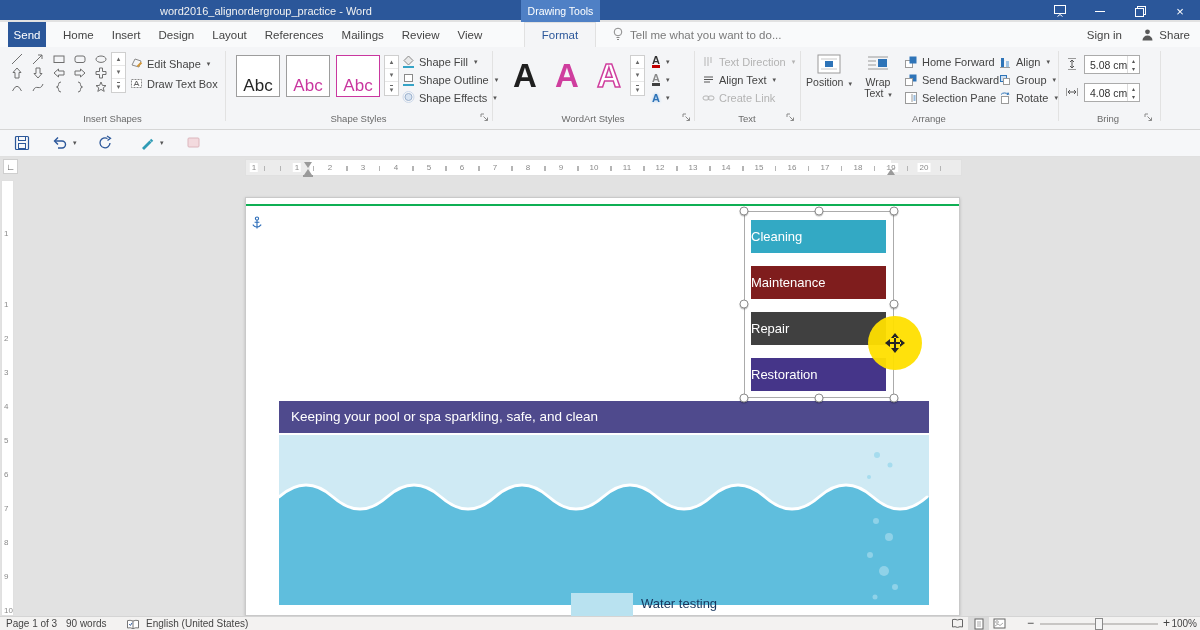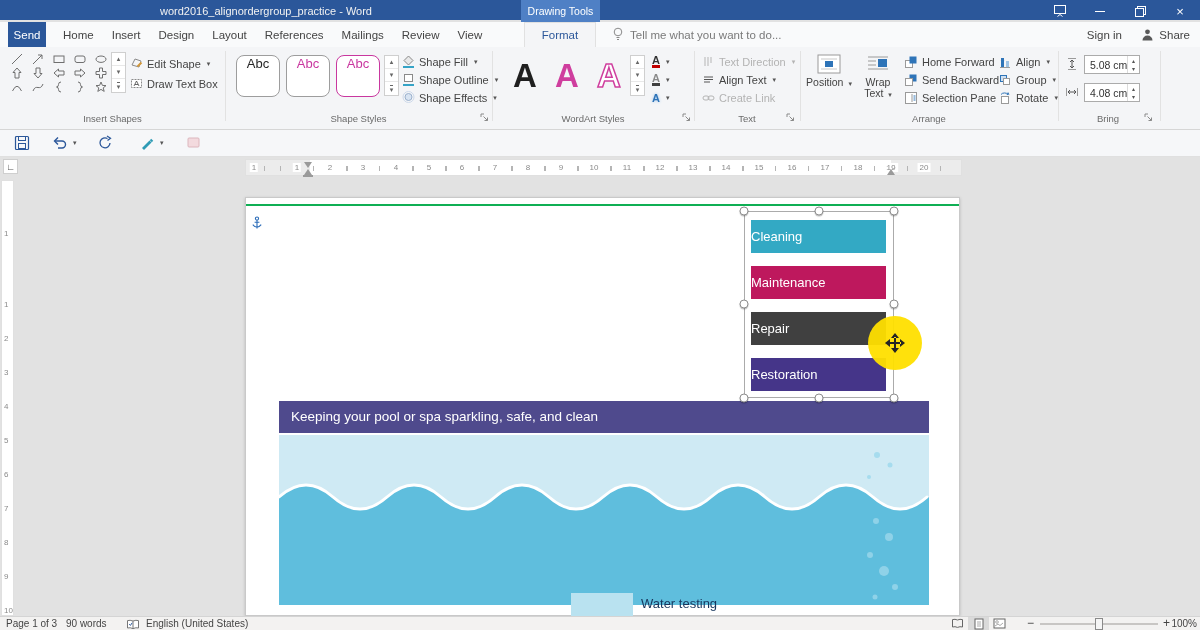--- a/index.html
+++ b/index.html
@@ -39,22 +39,22 @@
   .rbtn-s{position:absolute;display:flex;align-items:center;gap:4px;height:17px;font-size:11px;color:#444;white-space:nowrap}
   .car{font-size:7px;color:#555;margin-left:2px}
   .dis,.dis .car{color:#b3b3b3}
   .shape-row{display:flex}
   .shape-cell{width:21px;height:14px;display:flex;align-items:center;justify-content:center}
   .gal{position:absolute;display:flex;flex-direction:column;border:1px solid #cfcfcf;background:#fff}
   .gal>div{width:13px;height:13px;display:flex;align-items:center;justify-content:center;
            font-size:7px;color:#666;border-bottom:1px solid #e8e8e8}
   .gal>div:last-child{border-bottom:none}
   .morebar{border-top:1px solid #666;padding-top:1px;font-size:7px;line-height:5px}
-  .abc{position:absolute;top:8px;width:44px;height:42px;background:#fff;border:1px solid #9d9d9d;border-radius:8px;
-       display:flex;align-items:flex-start;justify-content:center;font-size:13px}
+  .abc{position:absolute;top:8px;width:44px;height:42px;background:#fff;border:1px solid #9d9d9d;border-radius:0;
+       display:flex;align-items:flex-end;justify-content:center;font-size:17px}
   .wa{position:absolute;top:6px;width:38px;height:46px;display:flex;align-items:center;justify-content:center;
       font-size:33px;font-weight:bold}
   .bigbtn{position:absolute;top:3px;width:46px;height:61px;display:flex;flex-direction:column;align-items:center;
           justify-content:flex-start;gap:3px;padding-top:4px;text-align:center;font-size:10.5px;line-height:11px;color:#444}
   .spin{position:absolute;width:56px;height:19px;border:1px solid #ababab;background:#fff;font-size:10.5px;
         display:flex;align-items:center;padding-left:5px;color:#333}
   .spin-ar{position:absolute;right:0;top:0;width:12px;height:17px;border-left:1px solid #dcdcdc;
            display:flex;flex-direction:column}
   .spin-ar div{height:8.5px;display:flex;align-items:center;justify-content:center;font-size:6px;color:#555}
 
@@ -607,21 +607,21 @@
       <circle cx="6" cy="2.6" r="1.6" fill="none" stroke="#2b6cb8" stroke-width="1.1"></circle>
       <path d="M6 4.2 V12.5 M3.6 6.3 H8.4 M1.8 8.6 Q6 13.8 10.2 8.6" fill="none" stroke="#2b6cb8" stroke-width="1.1"></path>
     </svg>
 
 
     <div id="sel-bbox"></div>
 
     <div class="docbtn" style="top:22px;background:#33a9c4">
         <span>Cleaning</span>
       </div>
-    <div class="docbtn" style="top:68px;background:#be185d">
+    <div class="docbtn" style="top:68px;background:#7f1d1d">
         <span>Maintenance</span>
       </div>
     <div class="docbtn" style="top:114px;background:#404040">
         <span>Repair</span>
       </div>
     <div class="docbtn" style="top:160px;background:#453589">
         <span>Restoration</span>
       </div>
 
     <div class="hdl" style="left:498px;top:13px"></div>

